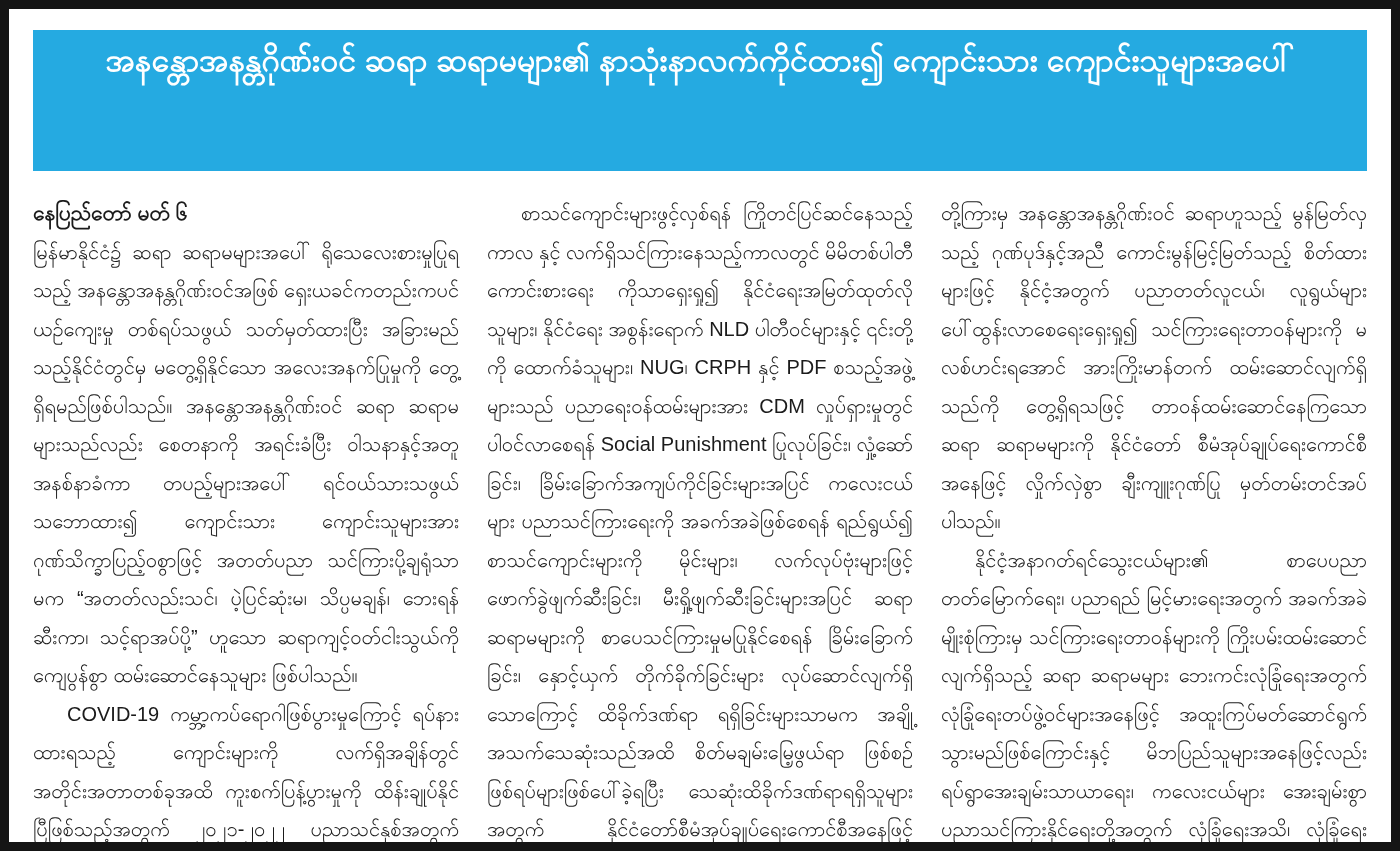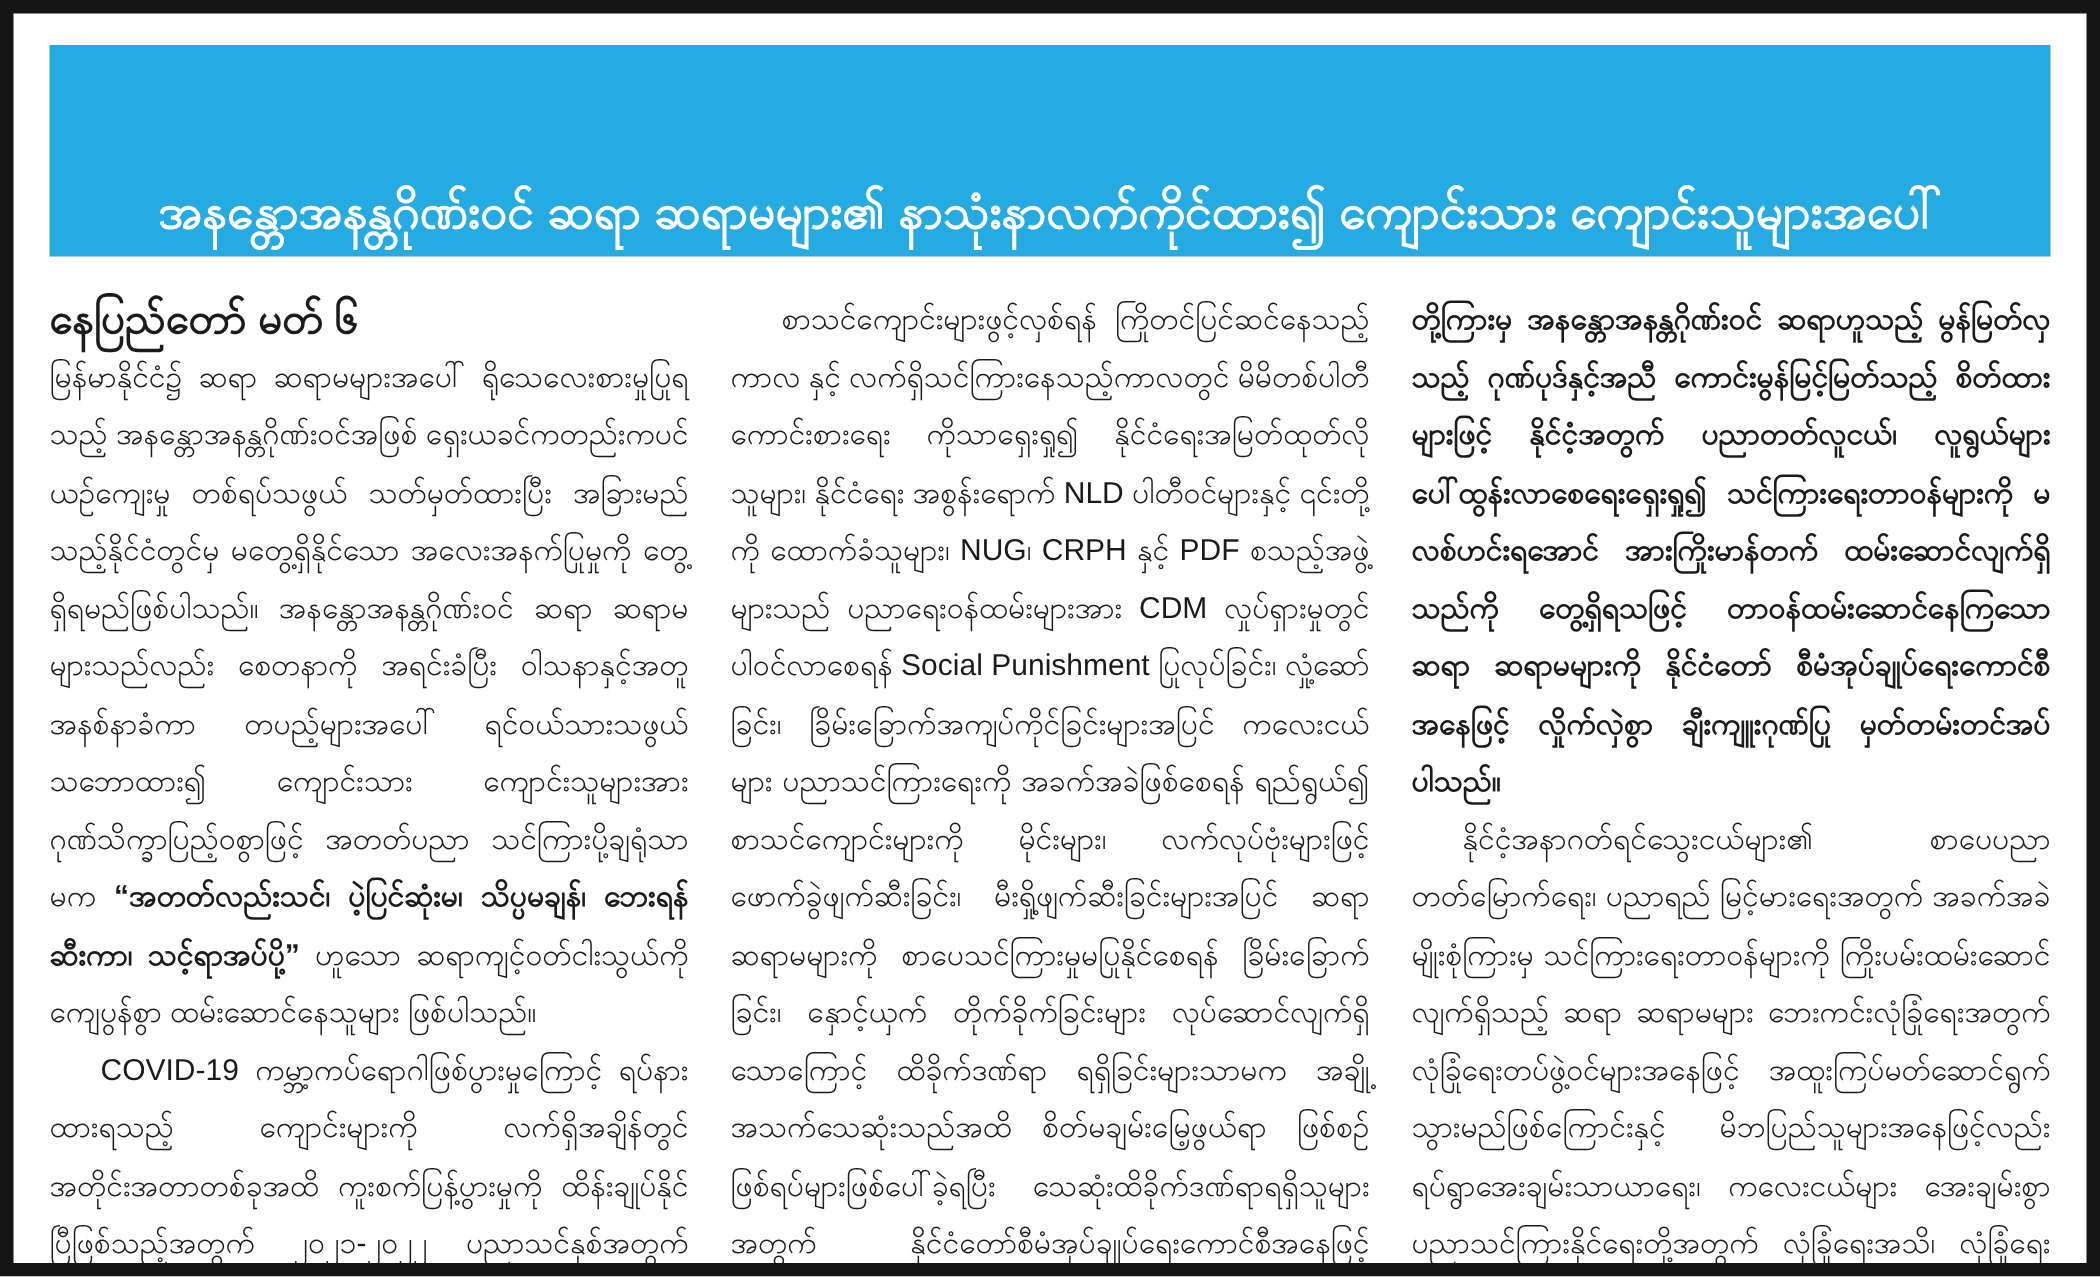--- a/index.html
+++ b/index.html
@@ -26,21 +26,21 @@
     height: 141px;
     background: #25AAE1;
     color: #ffffff;
     font-weight: 700;
     font-size: 32px;
     line-height: 60px;
     text-align: center;
     display: flex;
     flex-direction: column;
     align-items: center;
-    justify-content: flex-end;
+    justify-content: flex-start;
   }
   .banner-line { width: 100%; white-space: nowrap; }
 
   .columns {
     display: flex;
     gap: 28px;
     margin-top: 23px;
     height: 636px;
   }
   .col {
@@ -48,26 +48,26 @@
     min-width: 0;
     color: #1b1b1b;
     font-size: 20px;
     line-height: 38.5px;
     text-align: justify;
   }
 
   .dateline {
     margin: 0;
     font-weight: 700;
-    font-size: 28px;
+    font-size: 21px;
     text-align: left;
   }
   .para { margin: 0; }
   .indent { text-indent: 34px; }
-  .bold { font-weight: 700; }
+  .bold { font-weight: 400; }
 </style>
 </head>
 <body>
 
 <div class="page">
 
   <div class="banner">
     <div class="banner-line">အနန္တောအနန္တဂိုဏ်းဝင် ဆရာ ဆရာမများ၏ နာသုံးနာလက်ကိုင်ထား၍ ကျောင်းသား ကျောင်းသူများအပေါ်</div>
   </div>
 

